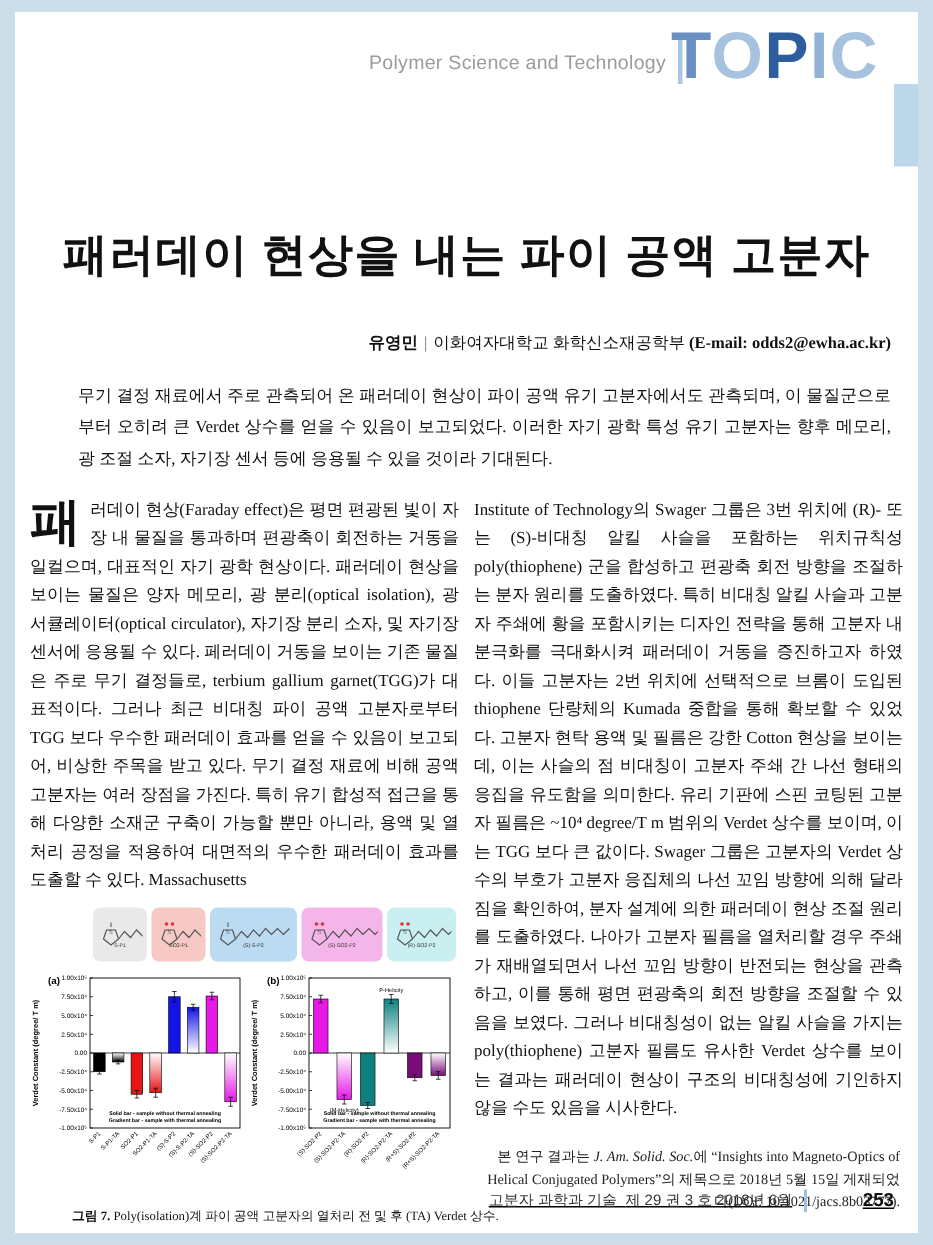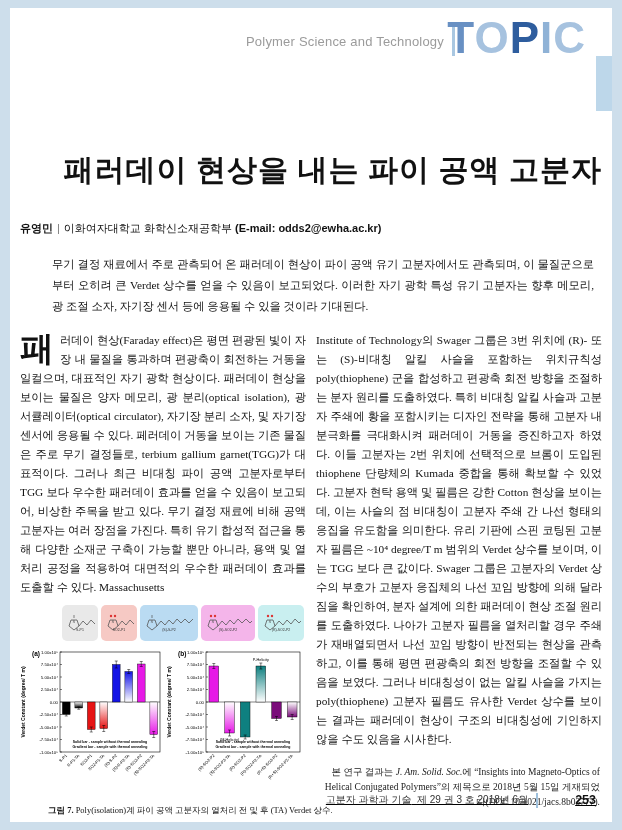--- a/index.html
+++ b/index.html
@@ -7,23 +7,23 @@
        font-family:"Liberation Sans","DejaVu Sans",sans-serif;}
   .page{position:absolute;left:10px;top:8px;width:582px;height:814px;
         background:#ffffff;padding:0 10px;overflow:hidden;}
   
   .hdr{position:relative;height:100px;}
   .journal-name{position:absolute;right:158px;top:26px;font-size:13px;color:#9b9b9b;letter-spacing:0.2px;}
   .hdr-divider{position:absolute;right:147px;top:18px;width:3px;height:30px;background:#a9c7e1;}
   .topic{position:absolute;right:16px;top:8px;font-size:44px;font-weight:bold;letter-spacing:1px;line-height:1;text-align:right;}
   .hdr-accent{position:absolute;right:-10px;top:48px;width:16px;height:55px;background:#bdd7ea;}
   
-  .title{margin:42px 0 0 0;text-align:right;font-family:"Liberation Serif","DejaVu Serif",serif;
+  .title{margin:42px 0 0 0;text-align:center;font-family:"Liberation Serif","DejaVu Serif",serif;
          font-size:30px;font-weight:600;letter-spacing:1px;color:#111;}
-  .author-line{margin-top:30px;padding-right:8px;font-size:11px;color:#111;}
+  .author-line{margin-top:30px;padding-right:8px;text-align:right;font-size:11px;color:#111;font-family:Liberation Serif, serif;}
   .author-name{font-weight:bold;}
   .author-sep{color:#777;padding:0 4px;}
   
   .abstract{margin:18px 8px 0 32px;font-family:"Liberation Serif","DejaVu Serif",serif;
             font-size:11.3px;line-height:1.85;text-align:justify;color:#111;}
   
   .cols{display:flex;gap:10px;margin-top:14px;}
   .col{width:286px;font-family:"Liberation Serif","DejaVu Serif",serif;
        font-size:11.3px;line-height:19px;text-align:justify;color:#111;}
   .dropcap{float:left;font-size:34px;line-height:32px;font-weight:bold;padding:2px 6px 0 0;

